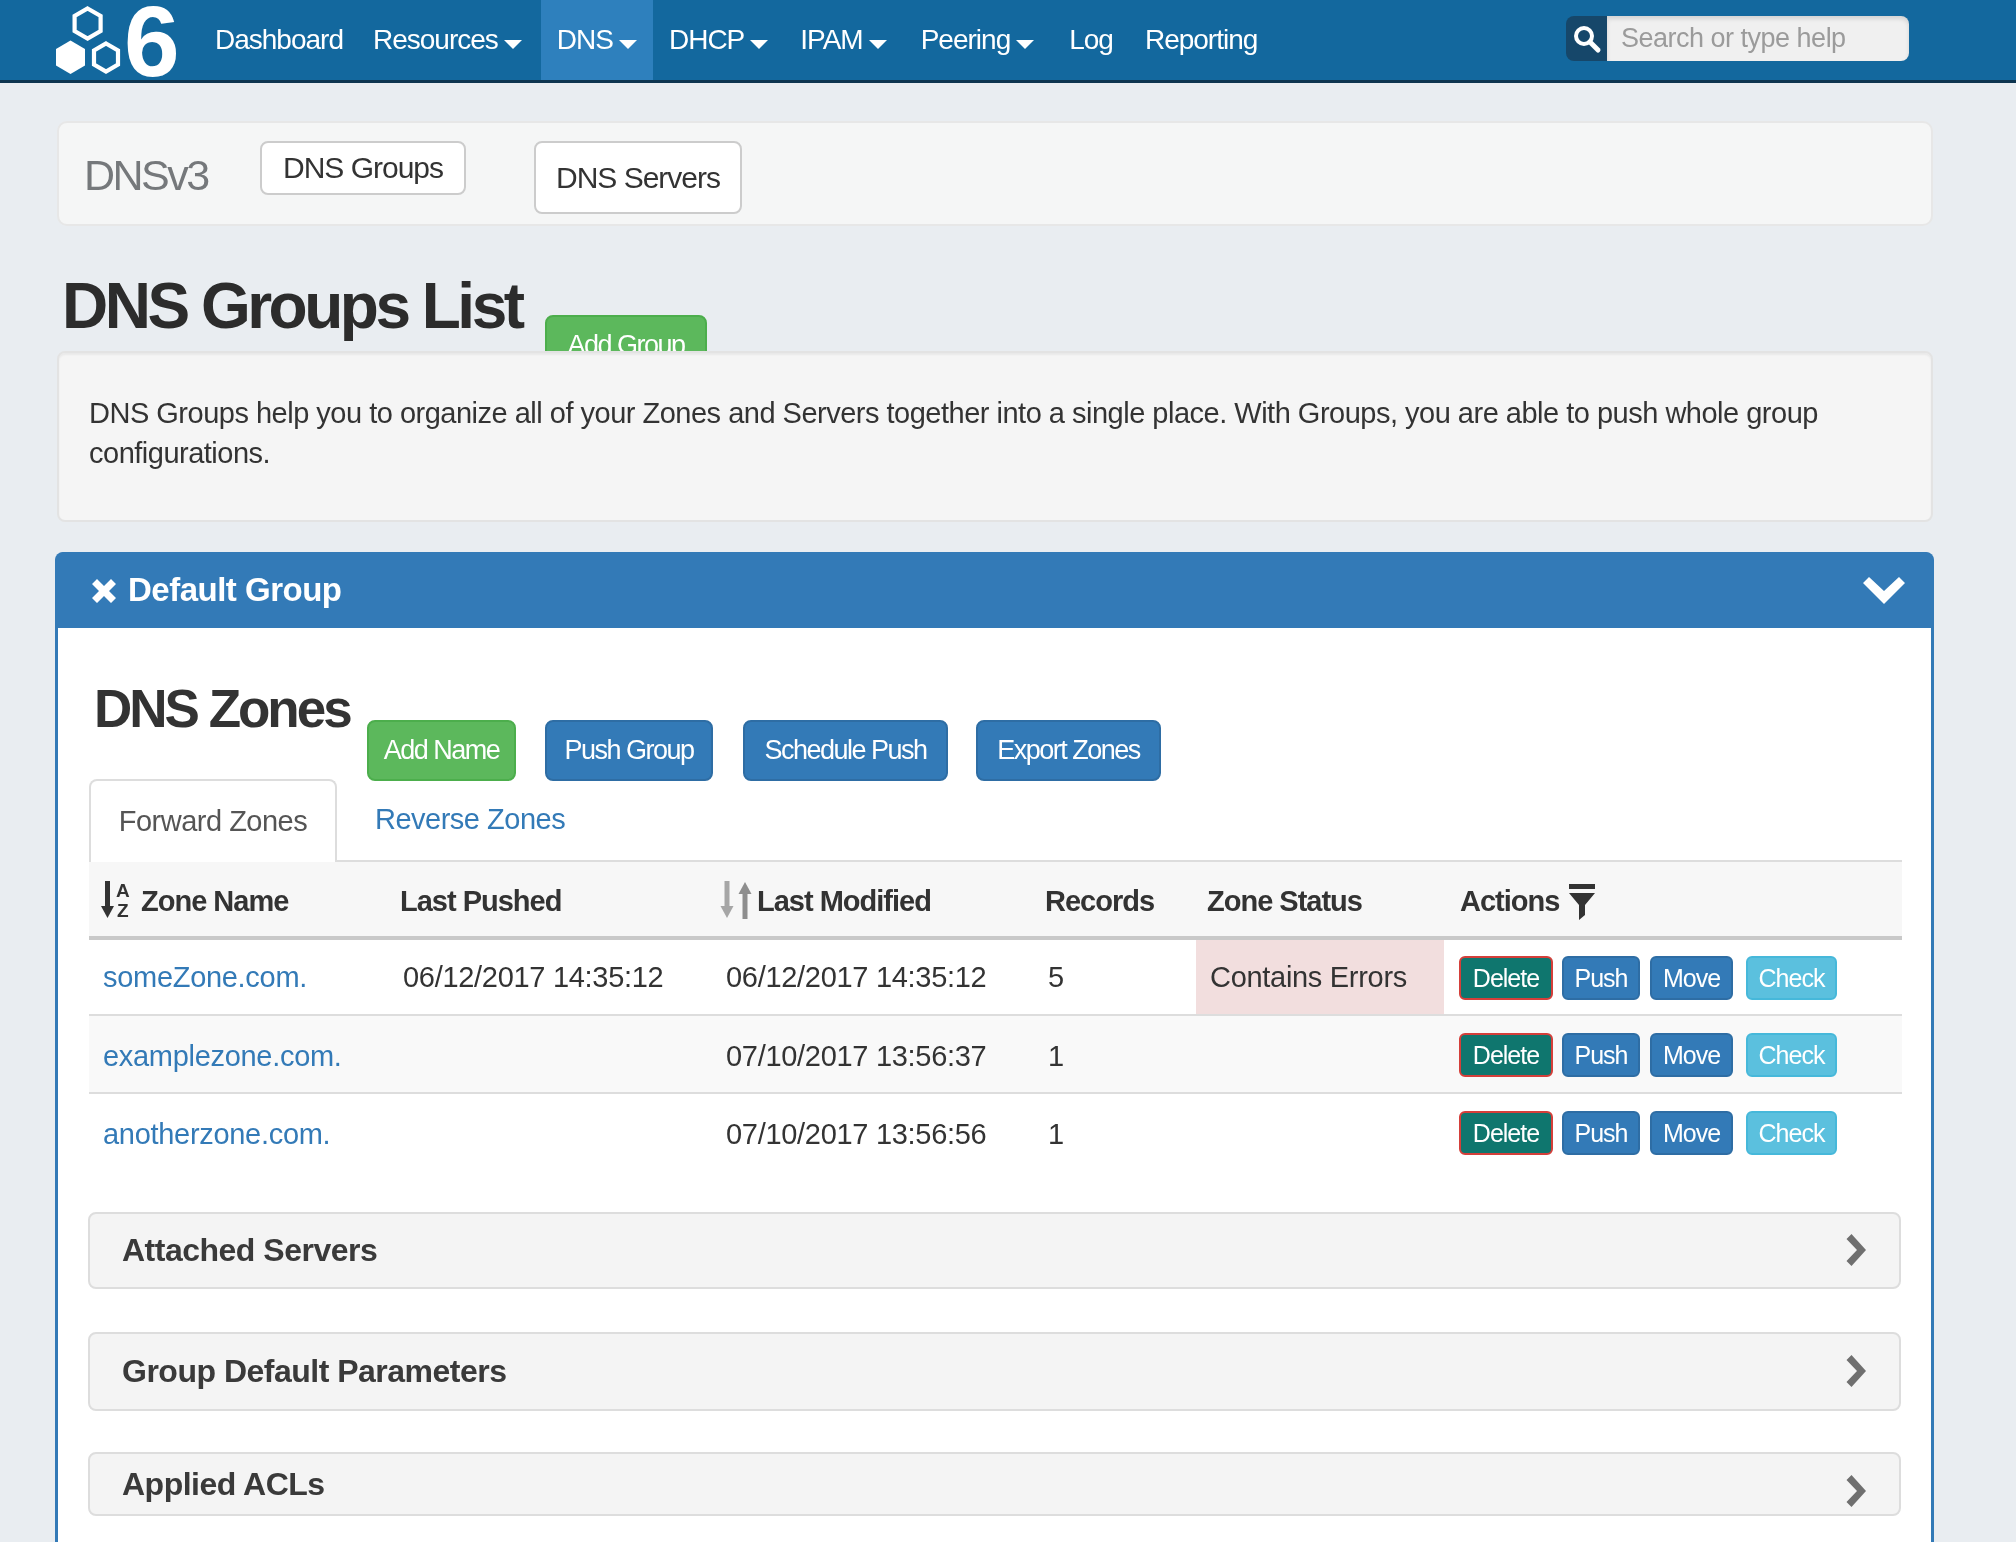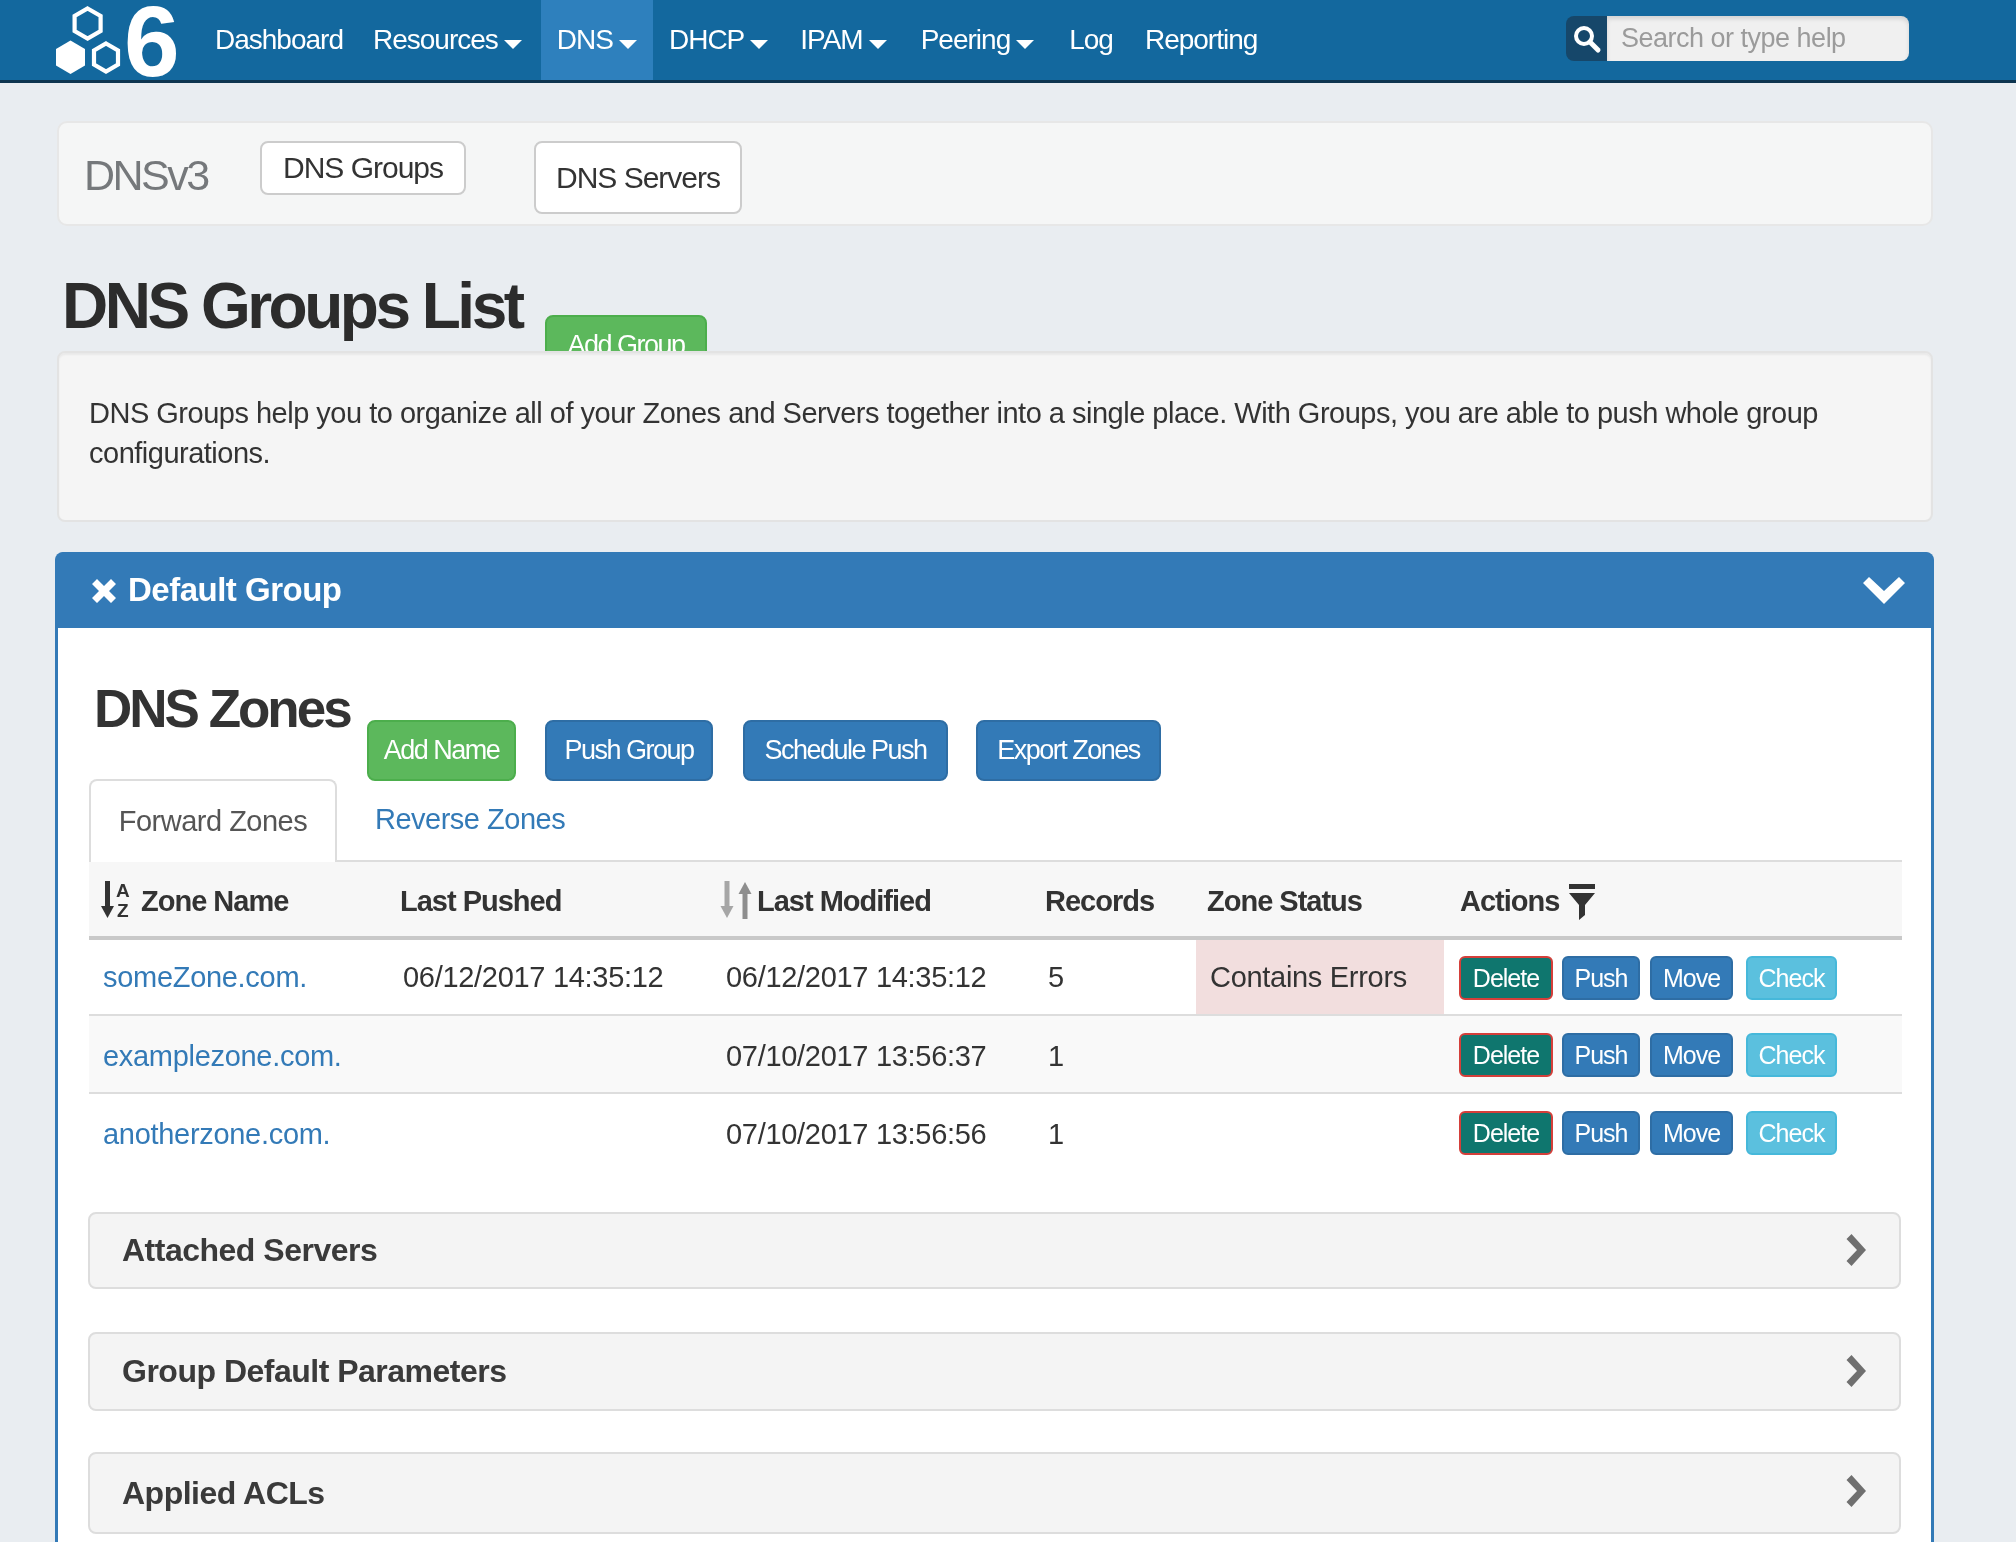--- a/index.html
+++ b/index.html
@@ -194,16 +194,16 @@
 <div class="xbtn btn-info" style="left:1746px; top:1111px; width:91px;">Check</div>
 
 <div class="acc" style="top:1212px; height:77px;">Attached Servers</div>
 <svg class="chev abs" style="left:1845px; top:1234px;" width="21" height="32" viewBox="0 0 21 32">
   <path d="M1.5 5 L6.5 0 L21 16 L6.5 32 L1.5 27 L12 16 Z" fill="#6f6f6f"></path>
 </svg>
 <div class="acc" style="top:1332px; height:79px;">Group Default Parameters</div>
 <svg class="chev abs" style="left:1845px; top:1355px;" width="21" height="32" viewBox="0 0 21 32">
   <path d="M1.5 5 L6.5 0 L21 16 L6.5 32 L1.5 27 L12 16 Z" fill="#6f6f6f"></path>
 </svg>
-<div class="acc" style="top:1452px; height:82px;">Applied ACLs</div>
+<div class="acc" style="top:1452px; height:64px;">Applied ACLs</div>
 <svg class="chev abs" style="left:1845px; top:1475px;" width="21" height="32" viewBox="0 0 21 32">
   <path d="M1.5 5 L6.5 0 L21 16 L6.5 32 L1.5 27 L12 16 Z" fill="#6f6f6f"></path>
 </svg>
 
 </body></html>

